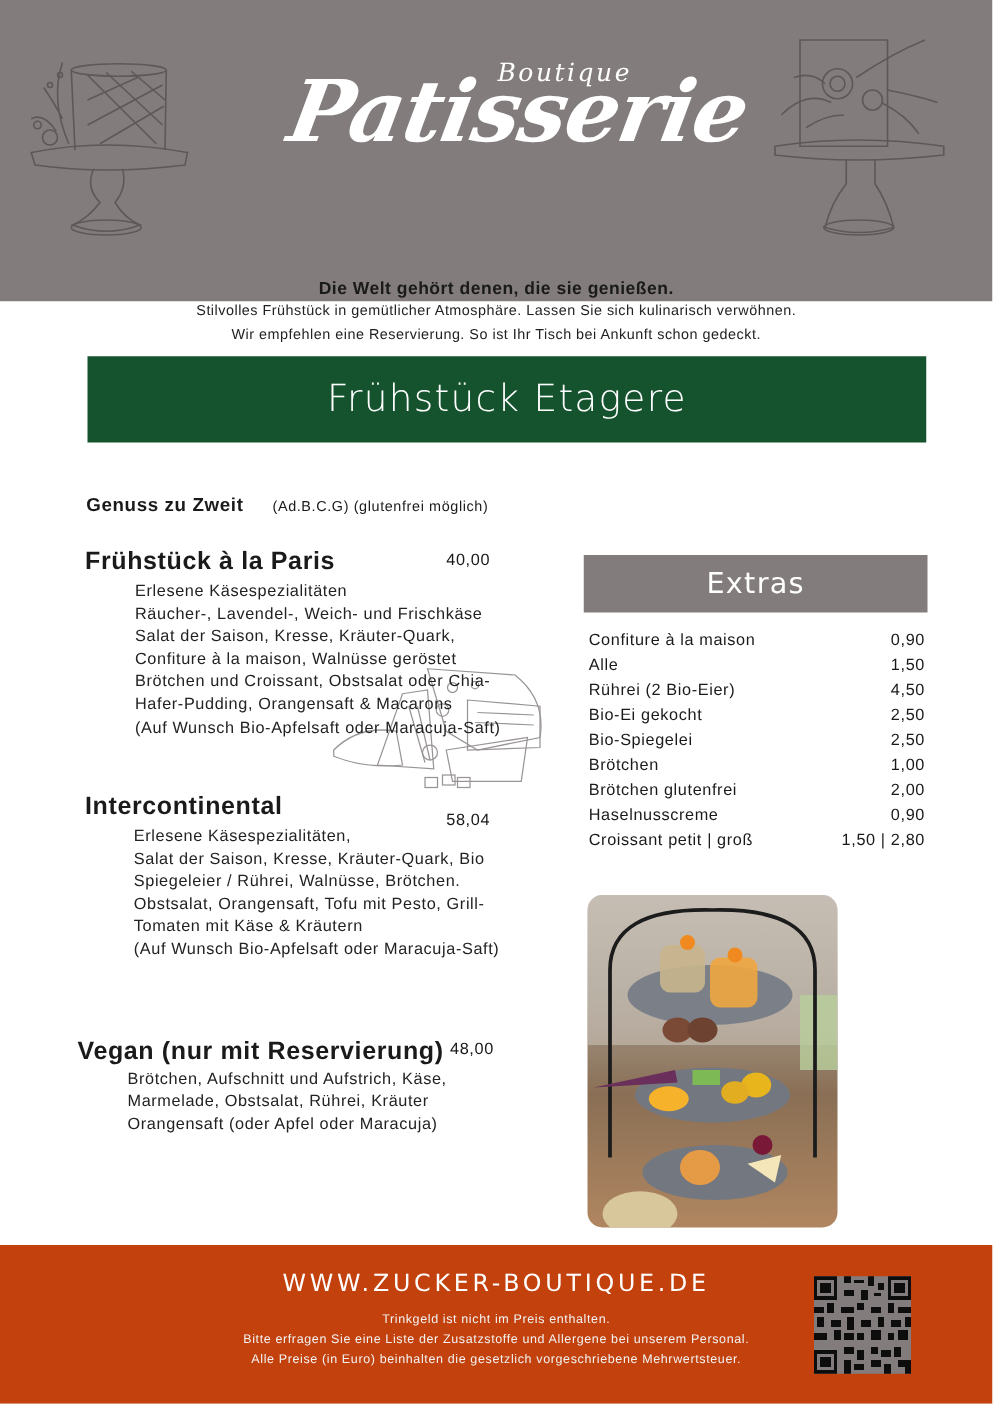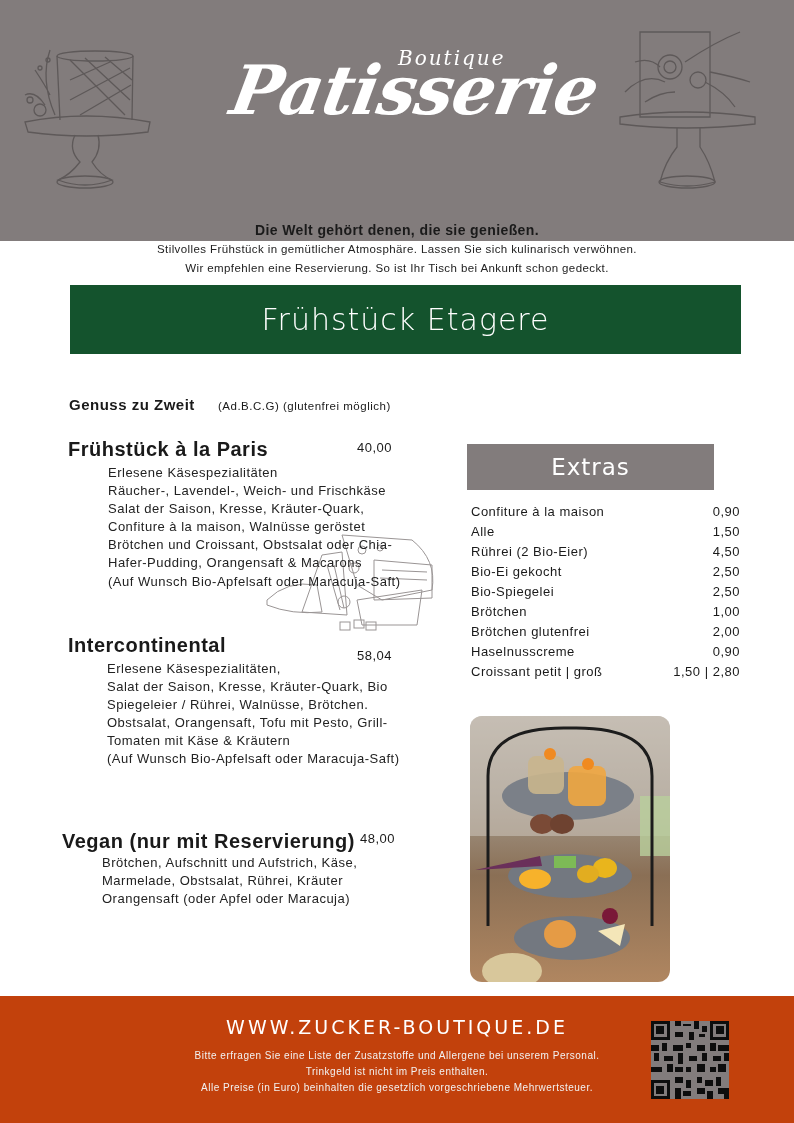--- a/index.html
+++ b/index.html
@@ -20,21 +20,21 @@
 
   .section-head { position: absolute; left: 69px; top: 396px; font-weight: bold; font-size: 15px; letter-spacing: 0.5px; }
   .section-note { position: absolute; left: 218px; top: 400px; font-size: 11.5px; letter-spacing: 0.5px; }
 
   .item-title { position: absolute; font-weight: bold; font-size: 20px; letter-spacing: 0.5px; }
   .item-price { position: absolute; font-size: 13px; letter-spacing: 0.5px; }
   .item-desc { position: absolute; font-size: 13px; letter-spacing: 0.5px; line-height: 18.1px; color: #222; white-space: pre-line; z-index: 2; margin-left: 39px; }
 
   .cheese { position: absolute; left: 262px; top: 530px; width: 180px; height: 105px; z-index: 1; }
 
-  .extras-banner { position: absolute; left: 467px; top: 444px; width: 247px; height: 46px; background: #827c7c; color: #fff; text-align: center; font-family: "DejaVu Sans", sans-serif; font-size: 23px; line-height: 46px; letter-spacing: 1px; }
+  .extras-banner { position: absolute; left: 467px; top: 444px; width: 275px; height: 46px; background: #827c7c; color: #fff; text-align: center; font-family: "DejaVu Sans", sans-serif; font-size: 23px; line-height: 46px; letter-spacing: 1px; }
   .extras-list { position: absolute; left: 471px; top: 502px; width: 269px; }
   .extras-row { display: flex; justify-content: space-between; font-size: 13px; letter-spacing: 0.5px; line-height: 20px; }
 
   .photo { position: absolute; left: 470px; top: 716px; width: 200px; height: 266px; border-radius: 12px; overflow: hidden; background: linear-gradient(180deg, #bfb8ae 0%, #a49a8c 30%, #8a6f55 60%, #b08660 100%); }
 
   .footer { position: absolute; left: 0; top: 996px; width: 794px; height: 127px; background: #c2410c; color: #fff; }
   .footer-url { position: absolute; left: 0; top: 20px; width: 794px; text-align: center; font-size: 19px; letter-spacing: 3px; font-family: "DejaVu Sans", sans-serif; }
   .footer-notes { position: absolute; left: 0; top: 52px; width: 794px; text-align: center; font-size: 10px; letter-spacing: 0.5px; line-height: 16px; color: #f2f2f2; }
   .qr { position: absolute; left: 651px; top: 25px; width: 78px; height: 78px; }
 </style>
@@ -183,22 +183,22 @@
     <ellipse cx="90" cy="218" rx="16" ry="14" fill="#e59b45"></ellipse>
     <circle cx="140" cy="200" r="8" fill="#7a1838"></circle>
     <path d="M128 215 L155 208 L150 230 Z" fill="#f4e6b8"></path>
     <ellipse cx="42" cy="255" rx="30" ry="18" fill="#d8c79b"></ellipse>
   </svg>
 </div>
 
 <div class="footer">
   <div class="footer-url">WWW.ZUCKER-BOUTIQUE.DE</div>
   <div class="footer-notes">
+    <div>Trinkgeld ist nicht im Preis enthalten.</div>
     <div>Bitte erfragen Sie eine Liste der Zusatzstoffe und Allergene bei unserem Personal.</div>
-    <div>Trinkgeld ist nicht im Preis enthalten.</div>
     <div>Alle Preise (in Euro) beinhalten die gesetzlich vorgeschriebene Mehrwertsteuer.</div>
   </div>
   <svg class="qr" viewBox="0 0 29 29" shape-rendering="crispEdges">
     <rect width="29" height="29" fill="#827c7c"></rect>
     <g fill="#0d0d0d">
       <rect x="0" y="0" width="7" height="7"></rect>
         <rect x="22" y="0" width="7" height="7"></rect>
         <rect x="0" y="22" width="7" height="7"></rect>
     </g>
     <g fill="#827c7c">

